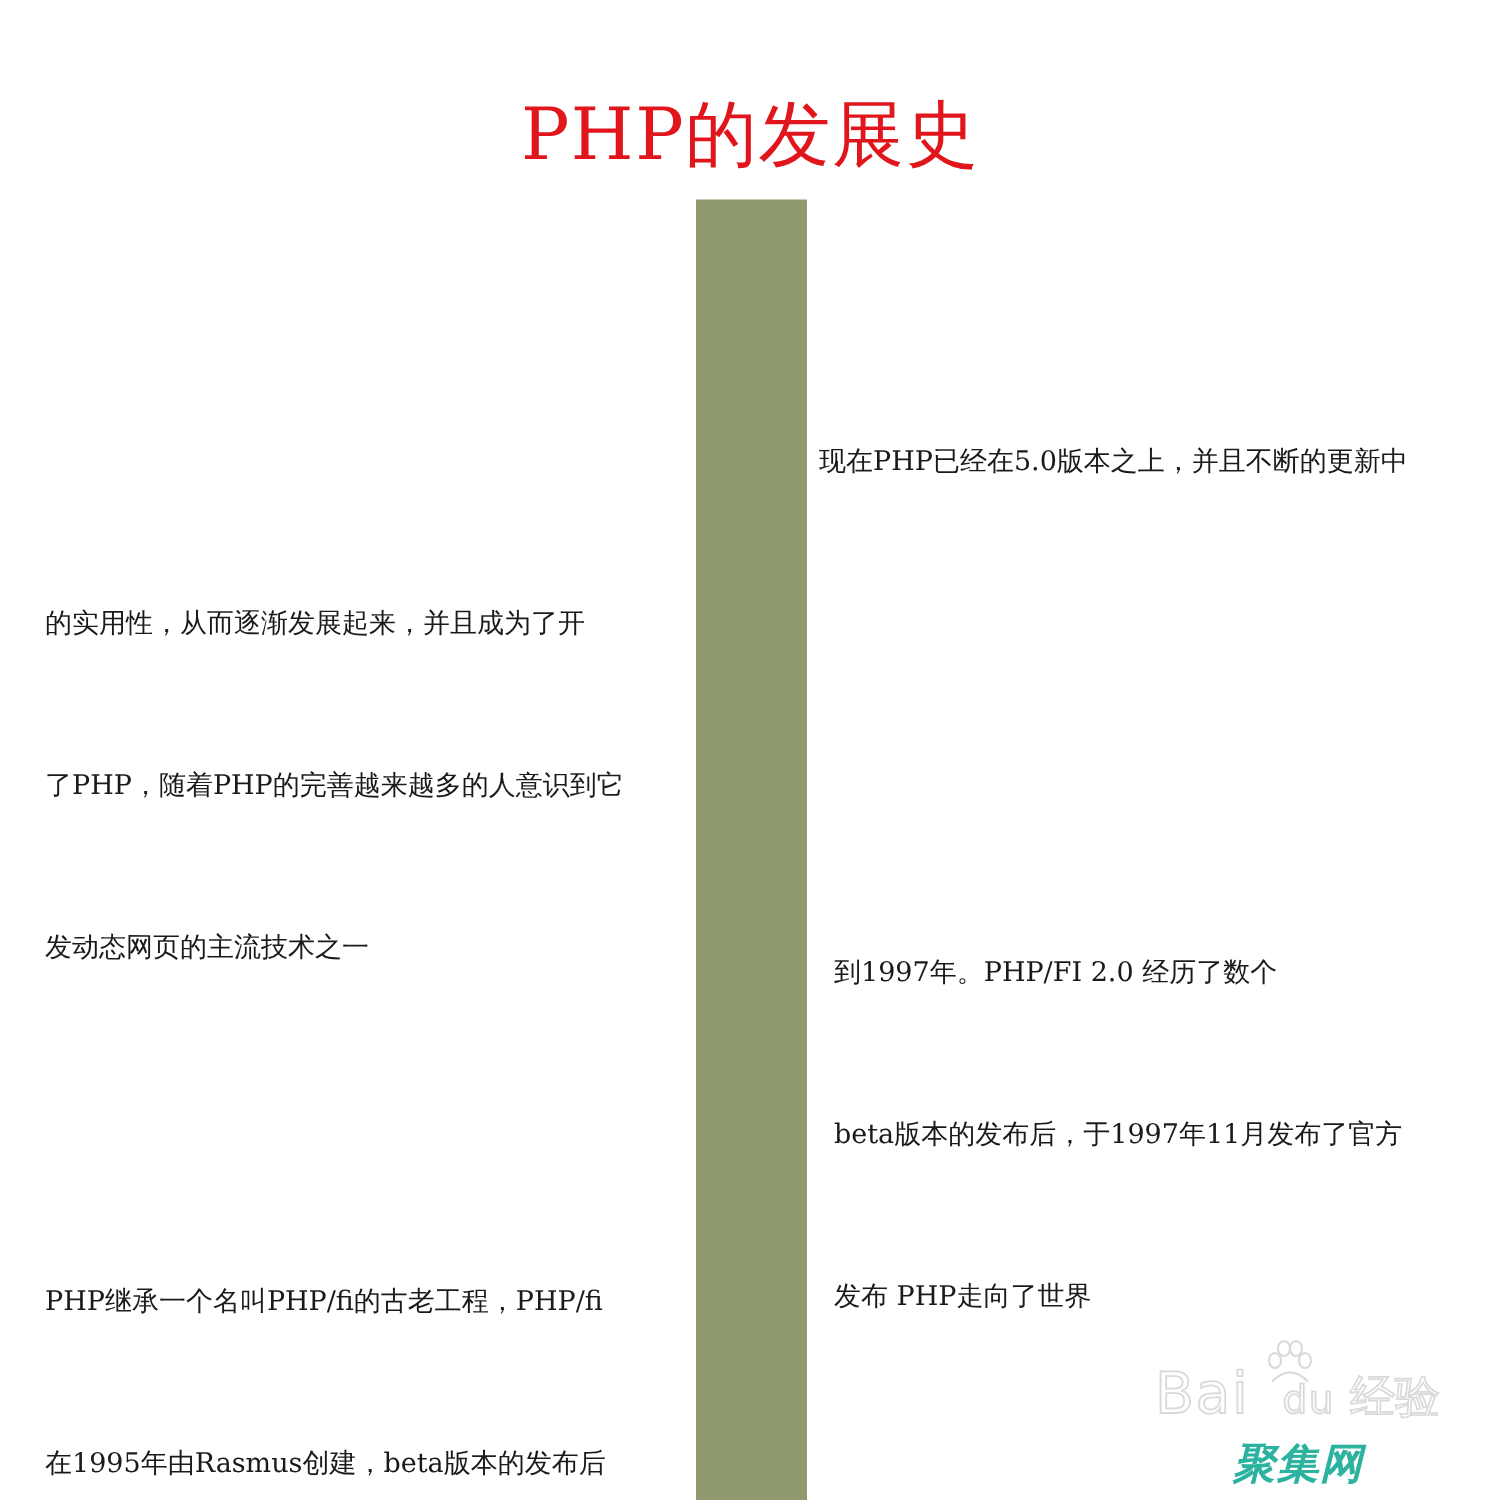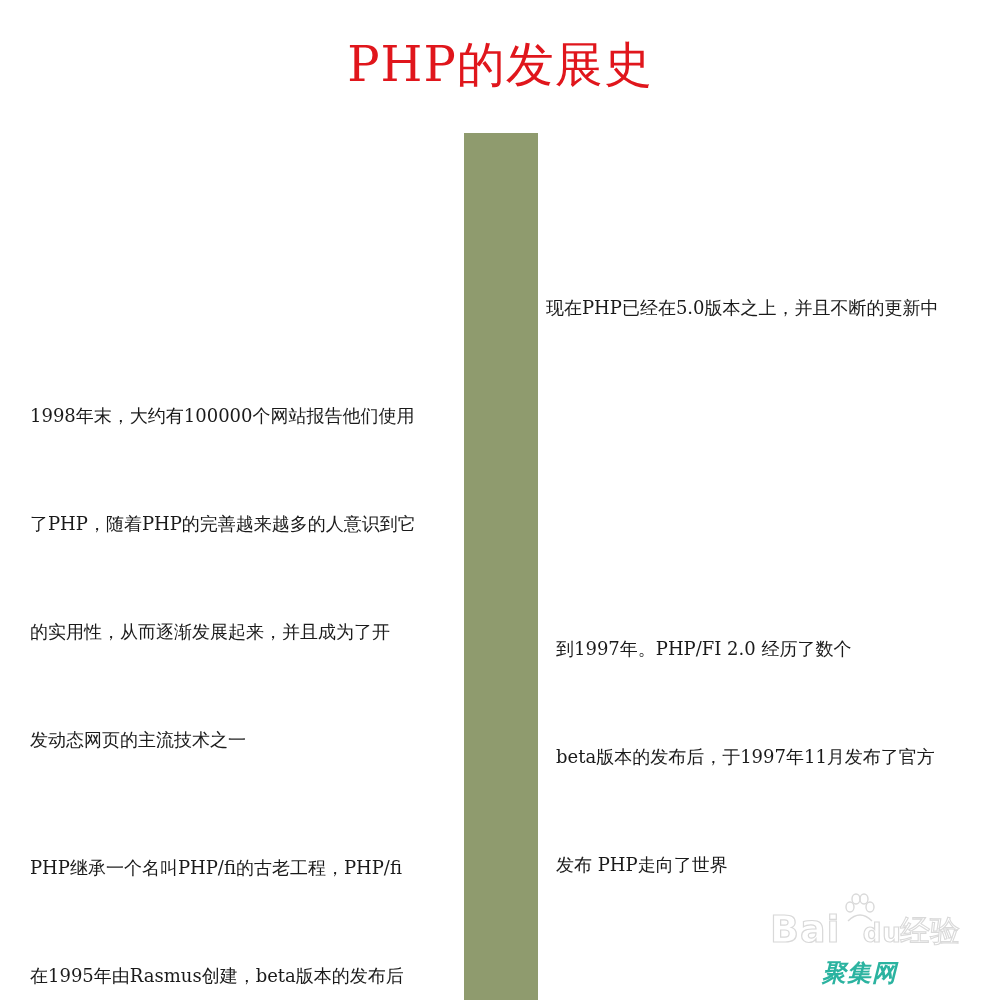--- a/index.html
+++ b/index.html
@@ -11,21 +11,21 @@
       width: 1000px;
       height: 1000px;
       position: relative;
       overflow: hidden;
       font-family: "DejaVu Serif", "Liberation Serif", serif;
       color: #1a1a1a;
     }
     .title {
       position: absolute;
       left: 0;
-      top: 34px;
+      top: 60px;
       width: 1000px;
       text-align: center;
       font-family: "DejaVu Serif", "Liberation Serif", serif;
       font-size: 48px;
       color: #e0161c;
       line-height: 60px;
       letter-spacing: 1px;
     }
     .timeline-bar {
       position: absolute;
@@ -58,21 +58,21 @@
       top: 885px;
       width: 230px;
       height: 110px;
     }
     .wm-baidu {
       position: absolute;
       left: 10px;
       top: 22px;
       font-family: "DejaVu Sans", "Liberation Sans", sans-serif;
       font-size: 38px;
-      font-weight: bold;
+      font-weight: normal;
       color: transparent;
       -webkit-text-stroke: 1.2px #d9d9d9;
       letter-spacing: 1px;
     }
     .wm-paw {
       position: absolute;
       left: 82px;
       top: 8px;
       width: 36px;
       height: 30px;
@@ -94,42 +94,41 @@
       font-size: 22px;
       color: transparent;
       -webkit-text-stroke: 0.8px #dcdcdc;
       letter-spacing: 0.5px;
     }
     .wm-juji {
       position: absolute;
       left: 62px;
       top: 72px;
       font-family: "DejaVu Sans", "Liberation Sans", sans-serif;
-      font-size: 24px;
+      font-size: 28px;
       font-weight: bold;
       font-style: italic;
       color: #2bb3a0;
       letter-spacing: 1px;
     }
   </style>
 </head>
 <body>
 
 <div class="title">PHP的发展史</div>
 
 <div class="timeline-bar"></div>
 
 <div class="entry" id="entry-1">
   <span class="line">现在PHP已经在5.0版本之上，并且不断的更新中</span>
 </div>
 
 <div class="entry" id="entry-2">
-  <span class="line">1998年末，大约有100000个网站报告他们使用</span>
+  <span class="line">的实用性，从而逐渐发展起来，并且成为了开</span>
   <span class="line">了PHP，随着PHP的完善越来越多的人意识到它</span>
-  <span class="line">的实用性，从而逐渐发展起来，并且成为了开</span>
   <span class="line">发动态网页的主流技术之一</span>
 </div>
 
 <div class="entry" id="entry-3">
   <span class="line">到1997年。PHP/FI 2.0 经历了数个</span>
   <span class="line">beta版本的发布后，于1997年11月发布了官方</span>
   <span class="line">发布 PHP走向了世界</span>
 </div>
 
 <div class="entry" id="entry-4">

